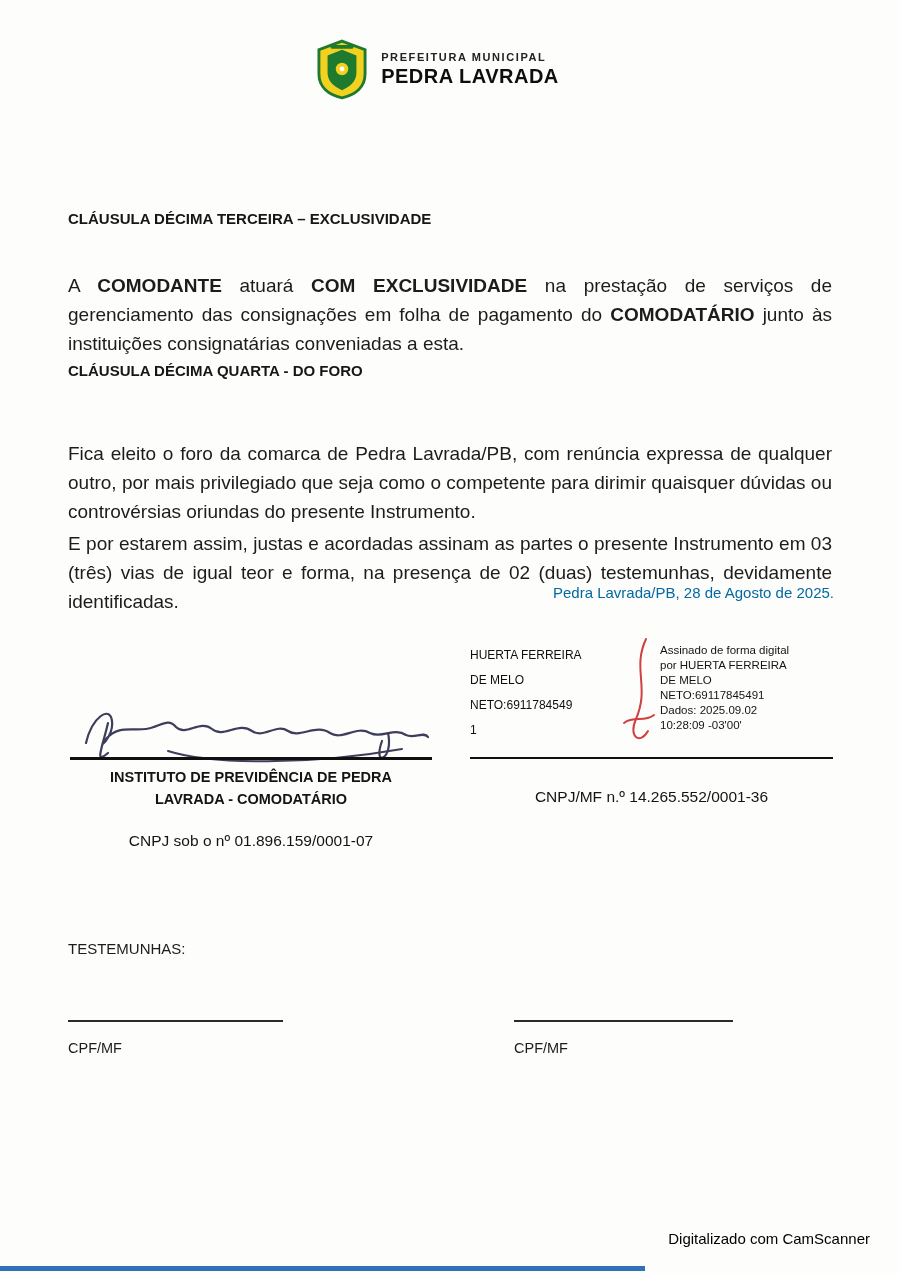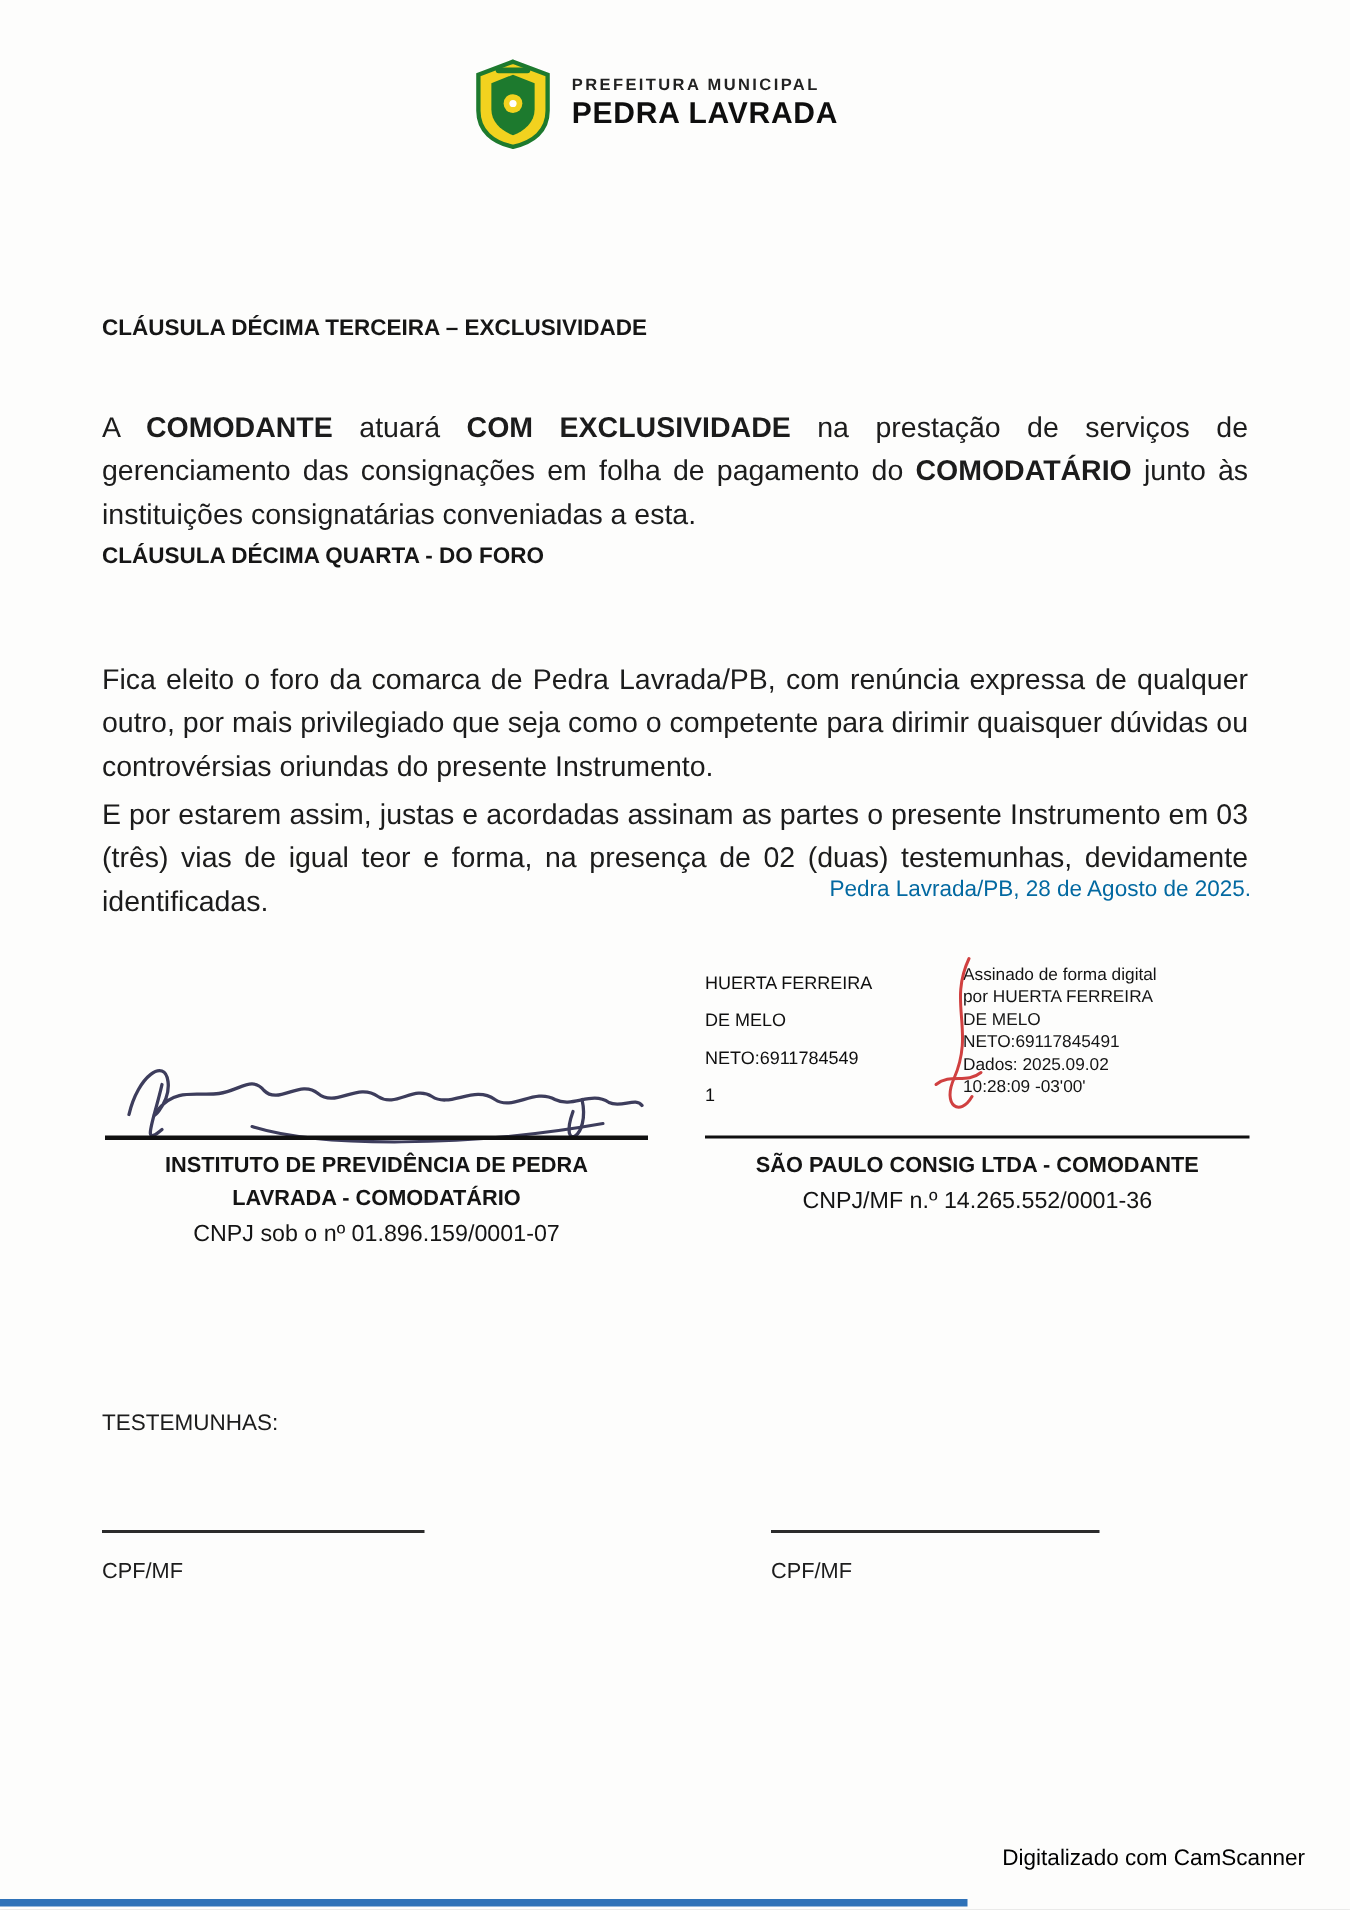--- a/index.html
+++ b/index.html
@@ -84,20 +84,21 @@
     color: #0f0f0f;
   }
   .digsig-flourish {
     position: absolute;
     left: 150px;
     top: -8px;
     width: 38px;
     height: 122px;
   }
   .digsig-details {
+    margin-left: 18px;
     width: 130px;
     font-size: 11.5px;
     line-height: 15px;
     color: #141414;
   }
   .digsig-details .d2 { margin-top: 0px; }
 
   
   .handwritten {
     position: absolute;
@@ -118,21 +119,21 @@
     position: absolute;
     top: 766px;
     text-align: center;
     font-size: 14.5px;
     line-height: 22px;
     color: #141414;
   }
   .signer-block.left  { left: 70px;  width: 362px; }
   .signer-block.right { left: 470px; width: 363px; }
   .signer-name { font-weight: bold; }
-  .signer-cnpj { font-weight: normal; font-size: 15.5px; margin-top: 2px; }
+  .signer-cnpj { font-weight: normal; font-size: 15.5px; margin-top: 20px; }
 
   
   .witness-heading {
     position: absolute;
     top: 912px;
     left: 68px;
     font-size: 15px;
     color: #1c1c1c;
     margin-top: 28px;
   }
@@ -231,21 +232,20 @@
 
   <div class="sig-line left"></div>
   <div class="sig-line right"></div>
 
   <div class="signer-block left">
     <div class="signer-name">INSTITUTO DE PREVIDÊNCIA DE PEDRA</div>
     <div class="signer-name">LAVRADA - COMODATÁRIO</div>
     <div class="signer-cnpj">CNPJ sob o nº 01.896.159/0001-07</div>
   </div>
   <div class="signer-block right">
-    <div class="signer-name">SÃO PAULO CONSIG LTDA - COMODANTE</div>
     <div class="signer-cnpj">CNPJ/MF n.º 14.265.552/0001-36</div>
   </div>
 
   <div class="witness-heading">TESTEMUNHAS:</div>
   <div class="witness-line left"></div>
   <div class="witness-line right"></div>
   <div class="cpf-label left">CPF/MF</div>
   <div class="cpf-label right">CPF/MF</div>
 
   <div class="scanner-text">Digitalizado com CamScanner</div>

